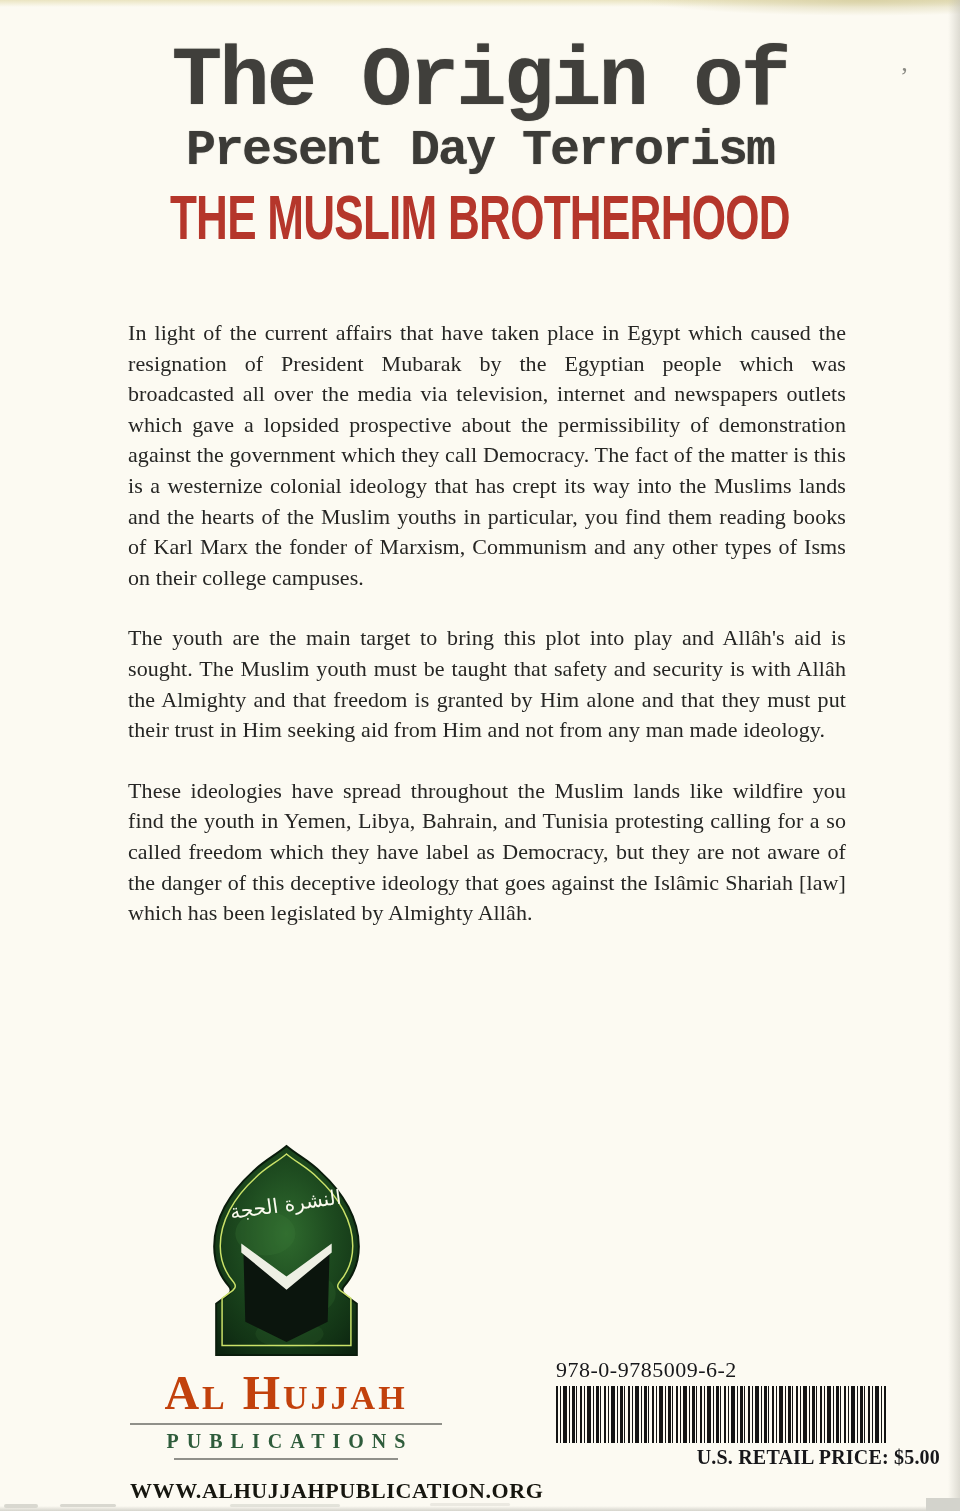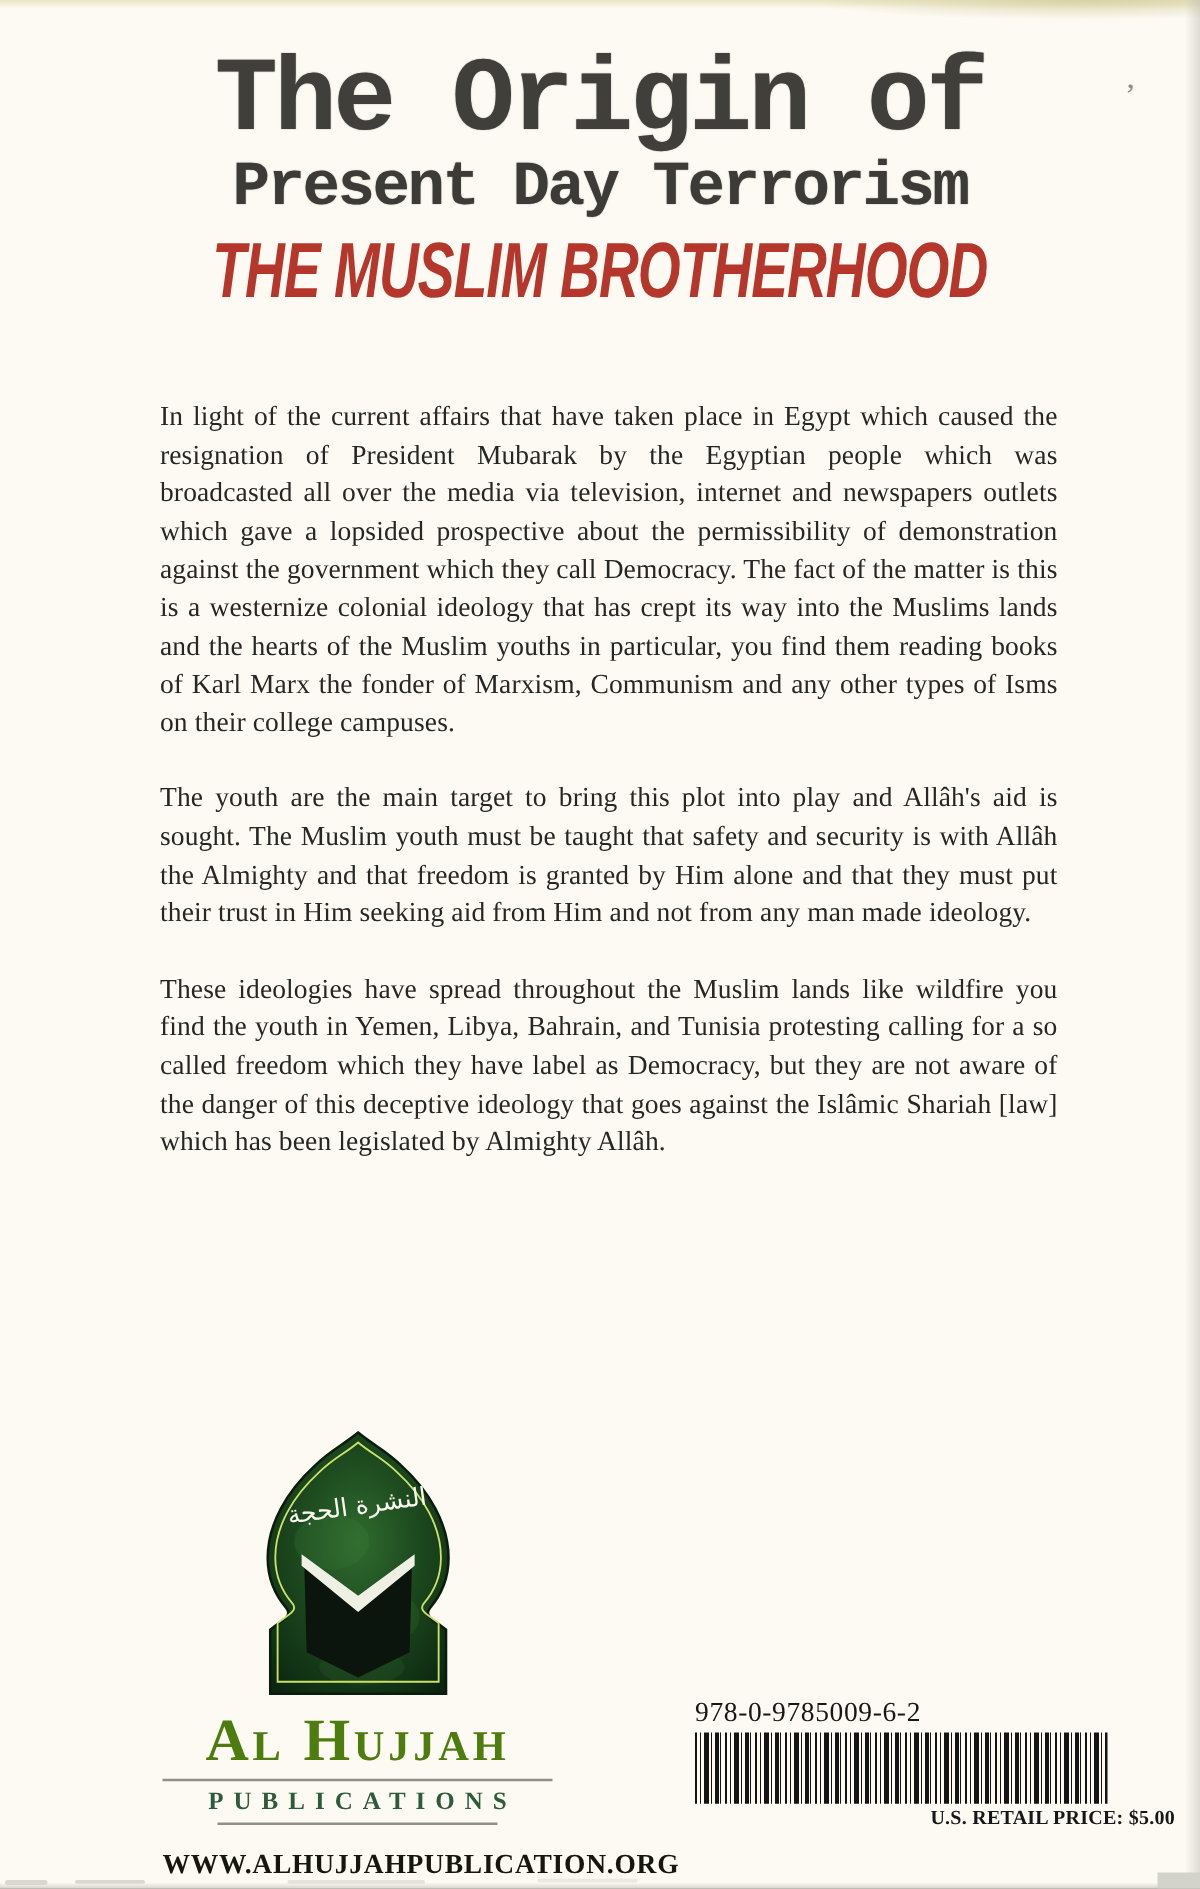--- a/index.html
+++ b/index.html
@@ -32,21 +32,21 @@
     letter-spacing:-3px;color:#403f3b;
     text-shadow:0 0 1px rgba(64,63,59,.6);
   }
   .title-2{
     font-family:"Liberation Mono", monospace;
     font-weight:bold;font-size:50px;line-height:1.0;
     letter-spacing:-2px;color:#3c3b37;
     margin-top:2px;
     text-shadow:0 0 1px rgba(60,59,55,.6);
   }
-  .title-3{margin-top:12px;line-height:1.0;font-style:italic;}
+  .title-3{margin-top:12px;line-height:1.0;}
   .title-3 .squeeze{
     display:inline-block;
     font-family:"Liberation Sans", sans-serif;
     font-weight:bold;font-size:58px;
     letter-spacing:-1px;
     transform:scaleX(.76) scaleY(1.08);
     transform-origin:center;
     color:#b5362b;
   }
 
@@ -59,21 +59,21 @@
   }
   .body-text p{margin:0 4px 30px 0;}
 
   
   .publisher{position:absolute;left:130px;top:1143px;width:312px;text-align:center;}
   .publisher svg{display:block;margin:0 auto;}
   .pub-name{
     margin-top:7px;
     font-family:"Liberation Serif", serif;
     font-variant:small-caps;font-weight:bold;
-    font-size:48px;line-height:1.0;color:#4d7c0f;
+    font-size:48px;line-height:1.0;color:#c2410c;
     letter-spacing:3px;
   }
   .rule{border:none;border-top:2px solid #90908a;margin:6px 0 5px 0;}
   .rule.r2{width:72%;margin:5px auto 4px auto;border-top-width:2px;}
   .pub-sub{
     font-family:"Liberation Serif", serif;
     font-weight:bold;font-size:20px;letter-spacing:8px;
     color:#2e5c3b;text-indent:8px;
   }
   .pub-web{
@@ -91,21 +91,21 @@
       #141414 0 2px, transparent 2px 4px,
       #141414 4px 5px, transparent 5px 7px,
       #141414 7px 11px, transparent 11px 13px,
       #141414 13px 14px, transparent 14px 16px,
       #141414 16px 19px, transparent 19px 20px,
       #141414 20px 21px, transparent 21px 24px);
   }
   .price{
     margin-top:3px;text-align:right;
     font-family:"Liberation Serif", serif;
-    font-weight:bold;font-size:16px;color:#17171a;letter-spacing:.2px;
+    font-weight:bold;font-size:20px;color:#17171a;letter-spacing:.2px;
   }
 </style>
 </head>
 <body>
 
 <div class="page">
 
   <div class="edge-top"></div>
   <div class="edge-top-right"></div>
   <div class="edge-right"></div>

